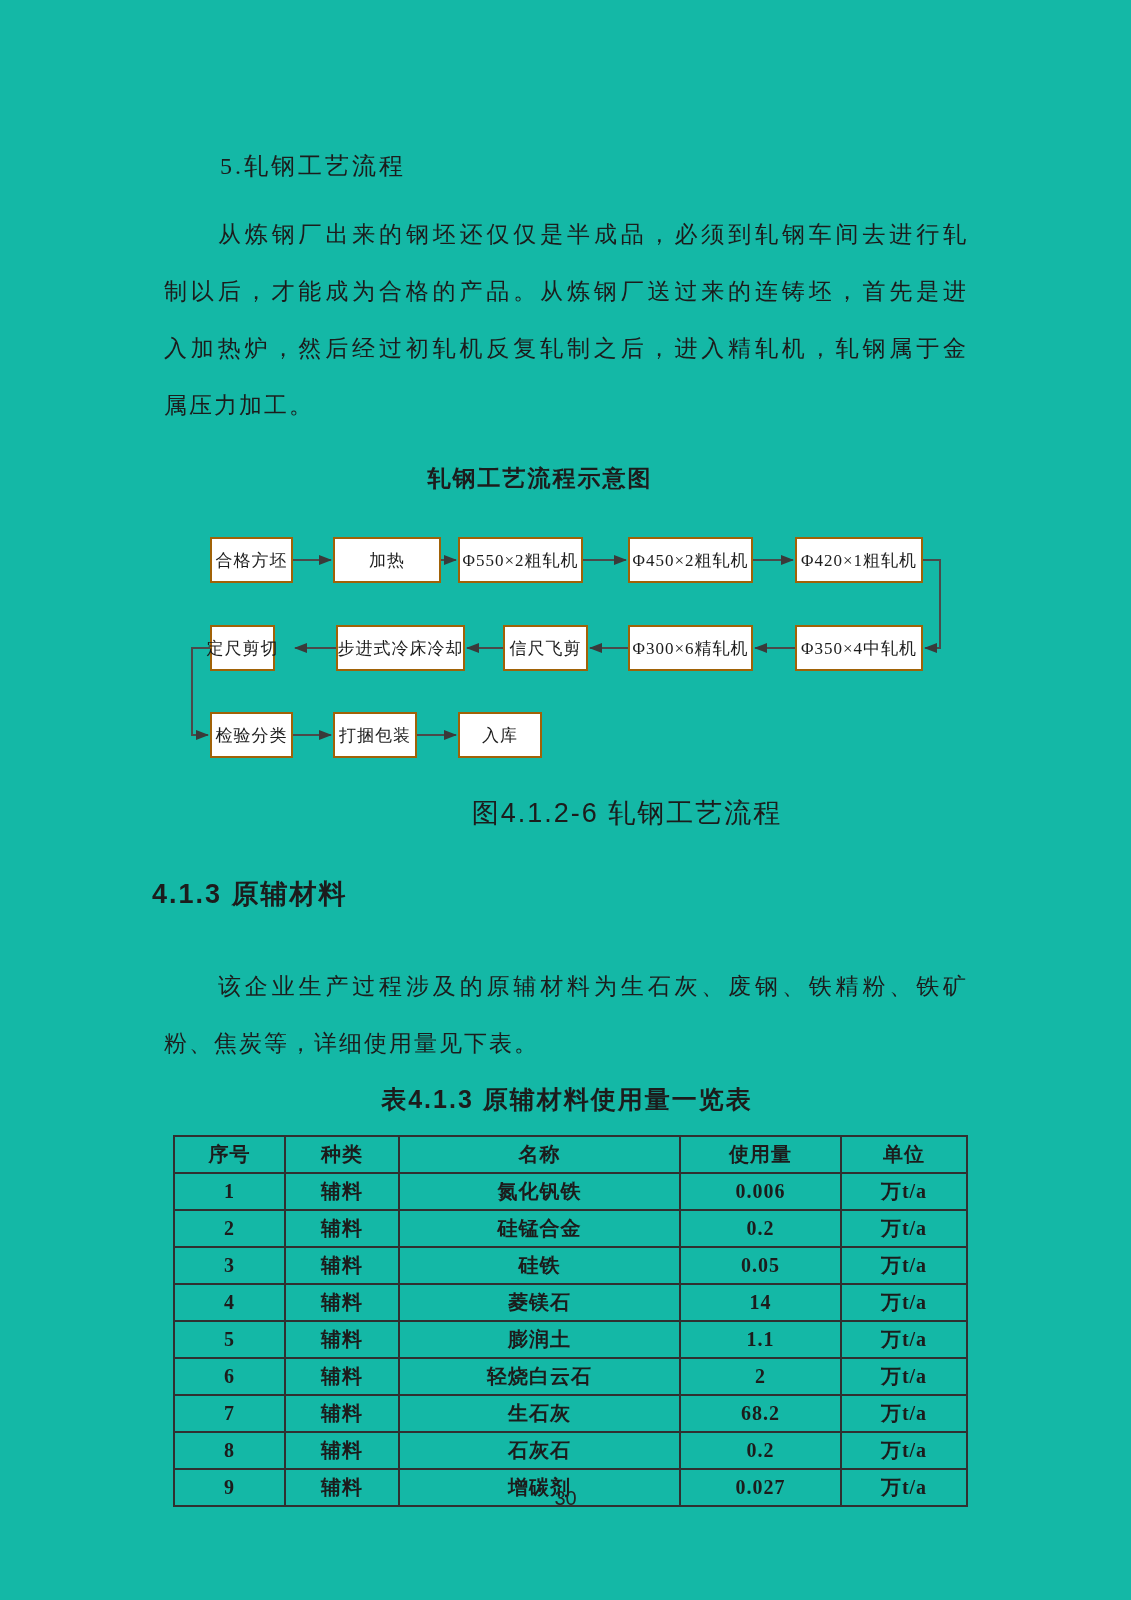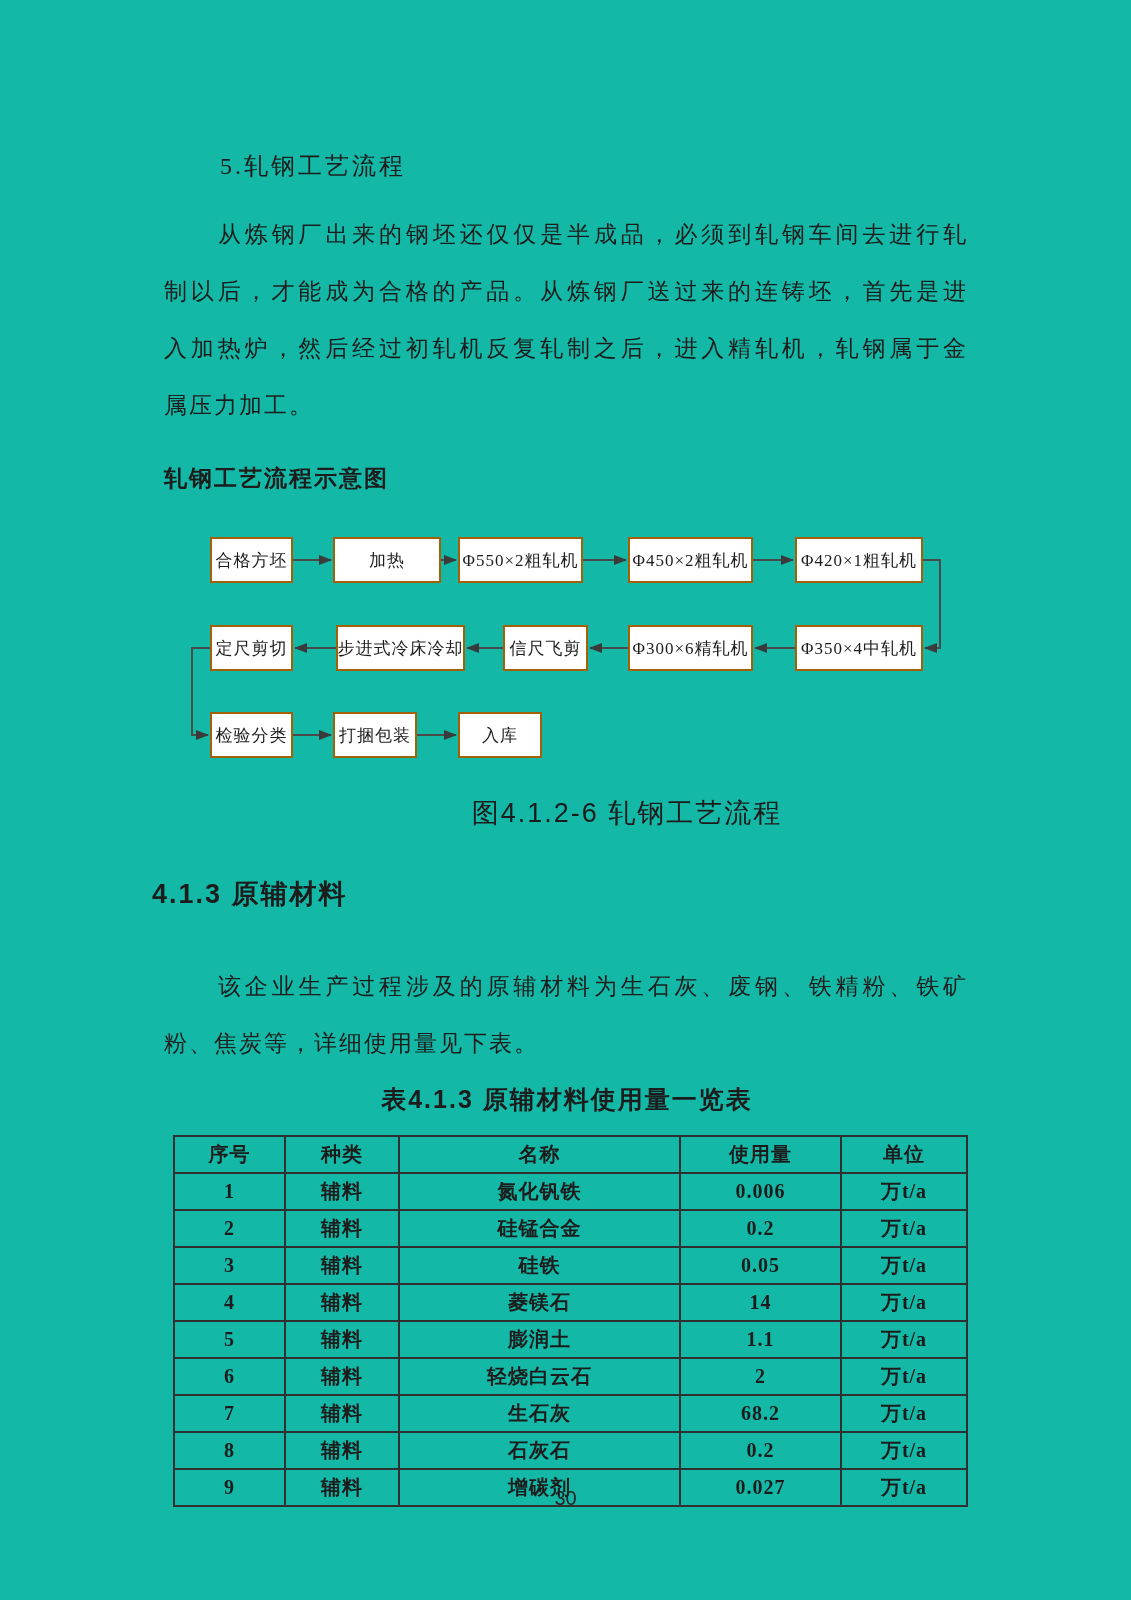--- a/index.html
+++ b/index.html
@@ -44,20 +44,21 @@
     white-space: nowrap;
   }
   .para .line.first { text-indent: 54px; }
   .para .line.last  { text-align-last: left; }
 
   .flow-title {
     position: absolute;
     left: 164px;
     top: 463px;
     width: 752px;
+    text-align: center;
     font-size: 23px;
     font-weight: bold;
     letter-spacing: 2px;
     font-family: "Liberation Sans", "DejaVu Sans", sans-serif;
   }
 
   .flowchart {
     position: absolute;
     left: 185px;
     top: 515px;
@@ -198,21 +199,21 @@
         <line x1="232" y1="220" x2="271" y2="220" marker-end="url(#arr)"></line>
       </g>
     </svg>
 
     <div class="fbox" style="left:25px;  top:22px;  width:83px;">合格方坯</div>
     <div class="fbox" style="left:148px; top:22px;  width:108px;">加热</div>
     <div class="fbox" style="left:273px; top:22px;  width:125px;">Φ550×2粗轧机</div>
     <div class="fbox" style="left:443px; top:22px;  width:125px;">Φ450×2粗轧机</div>
     <div class="fbox" style="left:610px; top:22px;  width:128px;">Φ420×1粗轧机</div>
 
-    <div class="fbox" style="left:25px;  top:110px; width:83px;">定尺剪切</div>
+    <div class="fbox" style="left:25px;  top:110px; width:65px;">定尺剪切</div>
     <div class="fbox" style="left:151px; top:110px; width:129px;">步进式冷床冷却</div>
     <div class="fbox" style="left:318px; top:110px; width:85px;">信尺飞剪</div>
     <div class="fbox" style="left:443px; top:110px; width:125px;text-align:center;">Φ300×6精轧机</div>
     <div class="fbox" style="left:610px; top:110px; width:128px;">Φ350×4中轧机</div>
 
     <div class="fbox" style="left:25px;  top:197px; width:83px;">检验分类</div>
     <div class="fbox" style="left:148px; top:197px; width:84px;">打捆包装</div>
     <div class="fbox" style="left:273px; top:197px; width:84px;">入库</div>
   </div>
 

